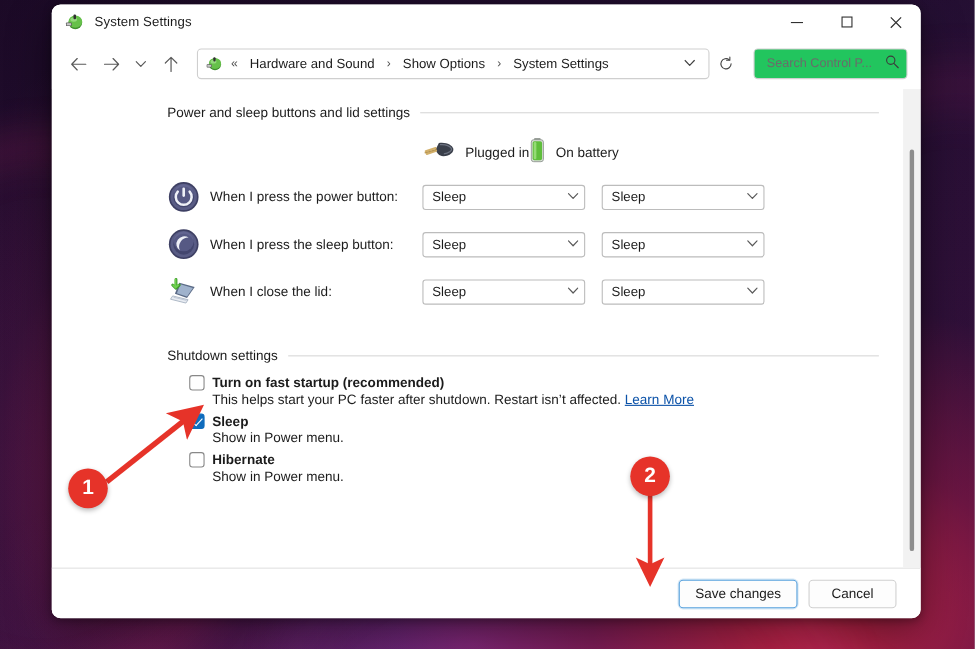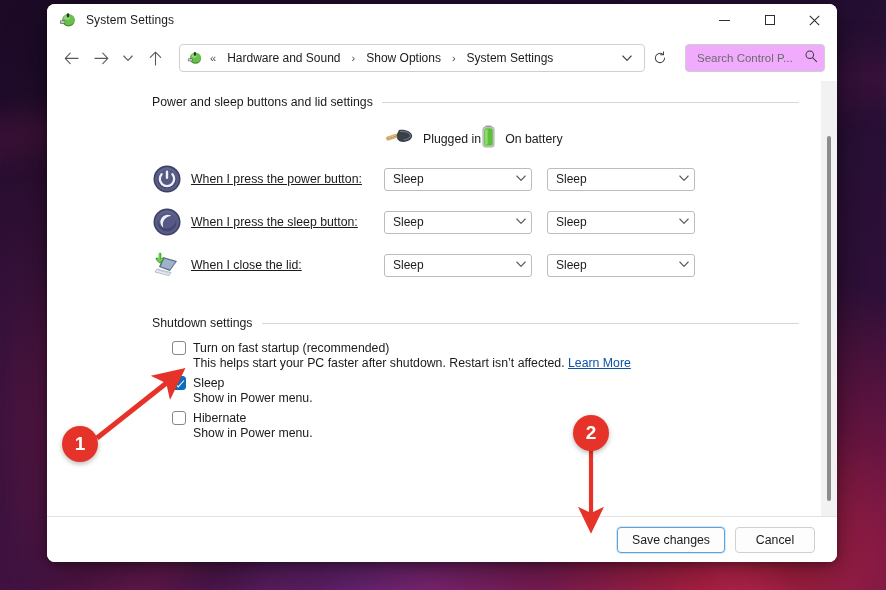--- a/index.html
+++ b/index.html
@@ -115,21 +115,21 @@
   .refresh-btn {
     width: 26px; height: 24px;
     display: flex; align-items: center; justify-content: center;
     color: #444;
   }
   .searchbox {
     width: 140px; height: 28px; margin-left: 10px; flex: none;
     border: 1px solid #cfcfcf; border-radius: 4px;
     display: flex; align-items: center;
     padding: 0 6px 0 9px;
-    background: #f0abfc;
+    background: #22c55e;
   }
   .searchbox input {
     border: none; outline: none; background: transparent;
     font-family: inherit; font-size: 11.5px; color: #1b1b1b;
     width: 100%; min-width: 0;
   }
   .searchbox input::placeholder { color: #6b6b6b; }
 
   
   .content-wrap {
@@ -167,21 +167,21 @@
   .col-header.battery { width: 163px; }
 
   .setting-row {
     display: flex;
     align-items: center;
     margin-bottom: 13px;
   }
   .setting-icon { width: 30px; height: 30px; flex: none; margin-right: 9px; position: relative; }
   .setting-label {
     font-size: 12.3px; color: #1b1b1b;
-    width: 193px; flex: none; text-decoration: underline;
+    width: 193px; flex: none;
   }
   .combo {
     width: 148px; height: 23px; flex: none;
     border: 1px solid #bcbcbc;
     border-radius: 3px;
     background: #fff;
     display: flex; align-items: center;
     padding: 0 5px 0 8px;
     font-size: 12px; color: #1b1b1b;
   }
@@ -206,21 +206,21 @@
   }
   .cbx.checked::after {
     content: "";
     position: absolute;
     left: 4px; top: 1px;
     width: 4px; height: 8px;
     border: solid #fff;
     border-width: 0 1.6px 1.6px 0;
     transform: rotate(42deg);
   }
-  .check-title { font-size: 12.3px; font-weight: normal; color: #1b1b1b; }
+  .check-title { font-size: 12.3px; font-weight: bold; color: #1b1b1b; }
   .check-desc {
     font-size: 12.3px; color: #1b1b1b;
     margin-left: 41px; margin-top: 1px; margin-bottom: 6px;
   }
   .check-desc a { color: #0b52a8; text-decoration: underline; }
 
   
   .vscroll {
     width: 16px;
     background: #f2f2f2;

